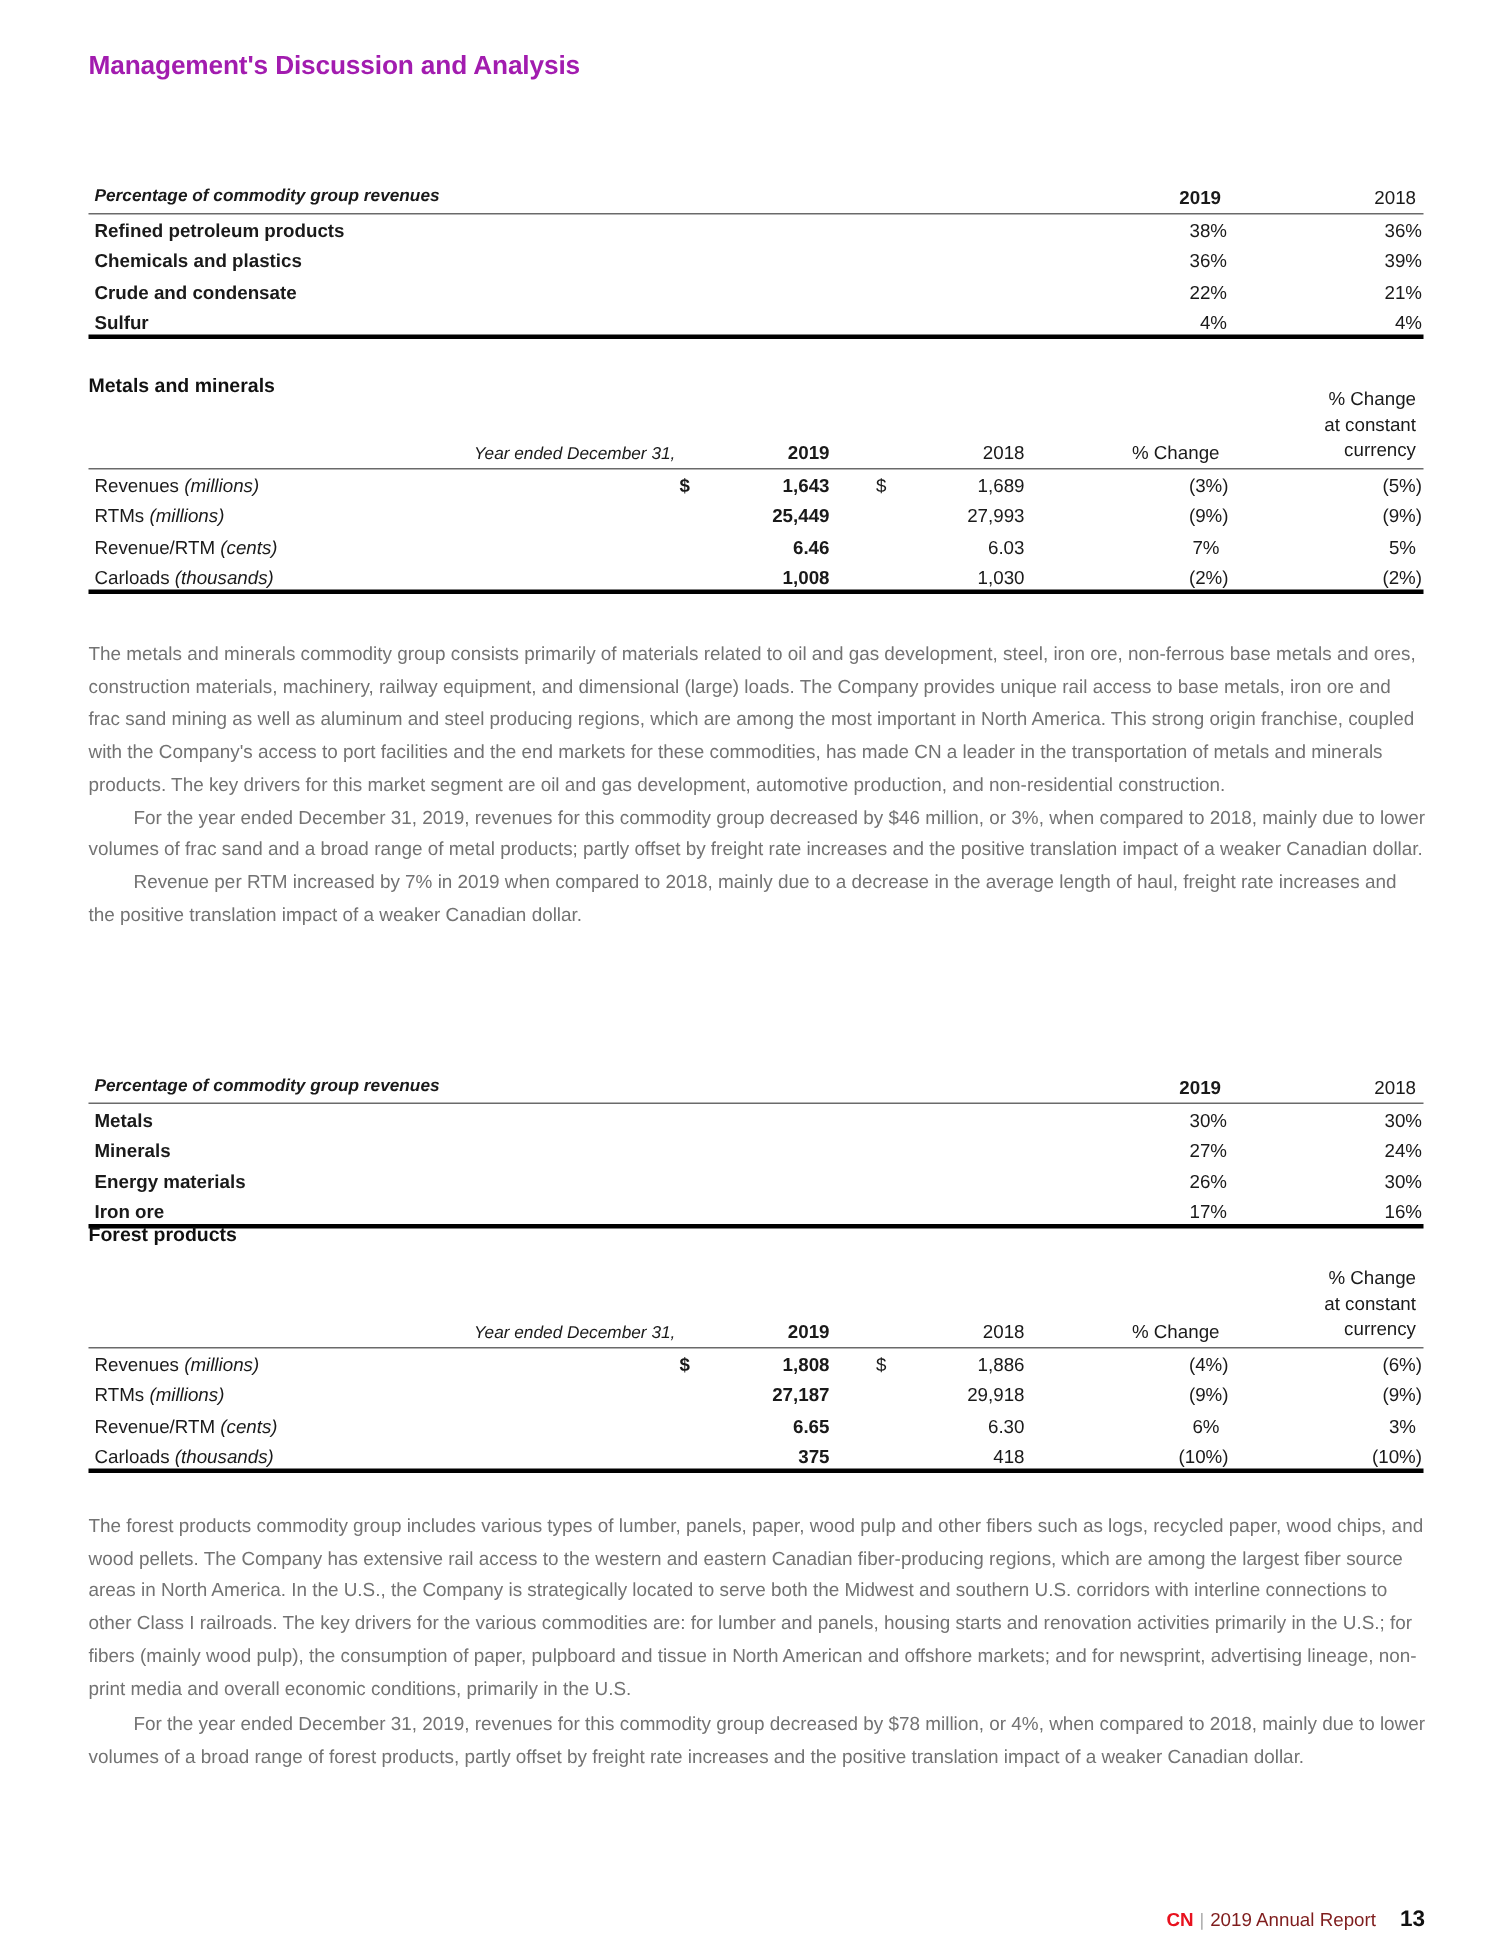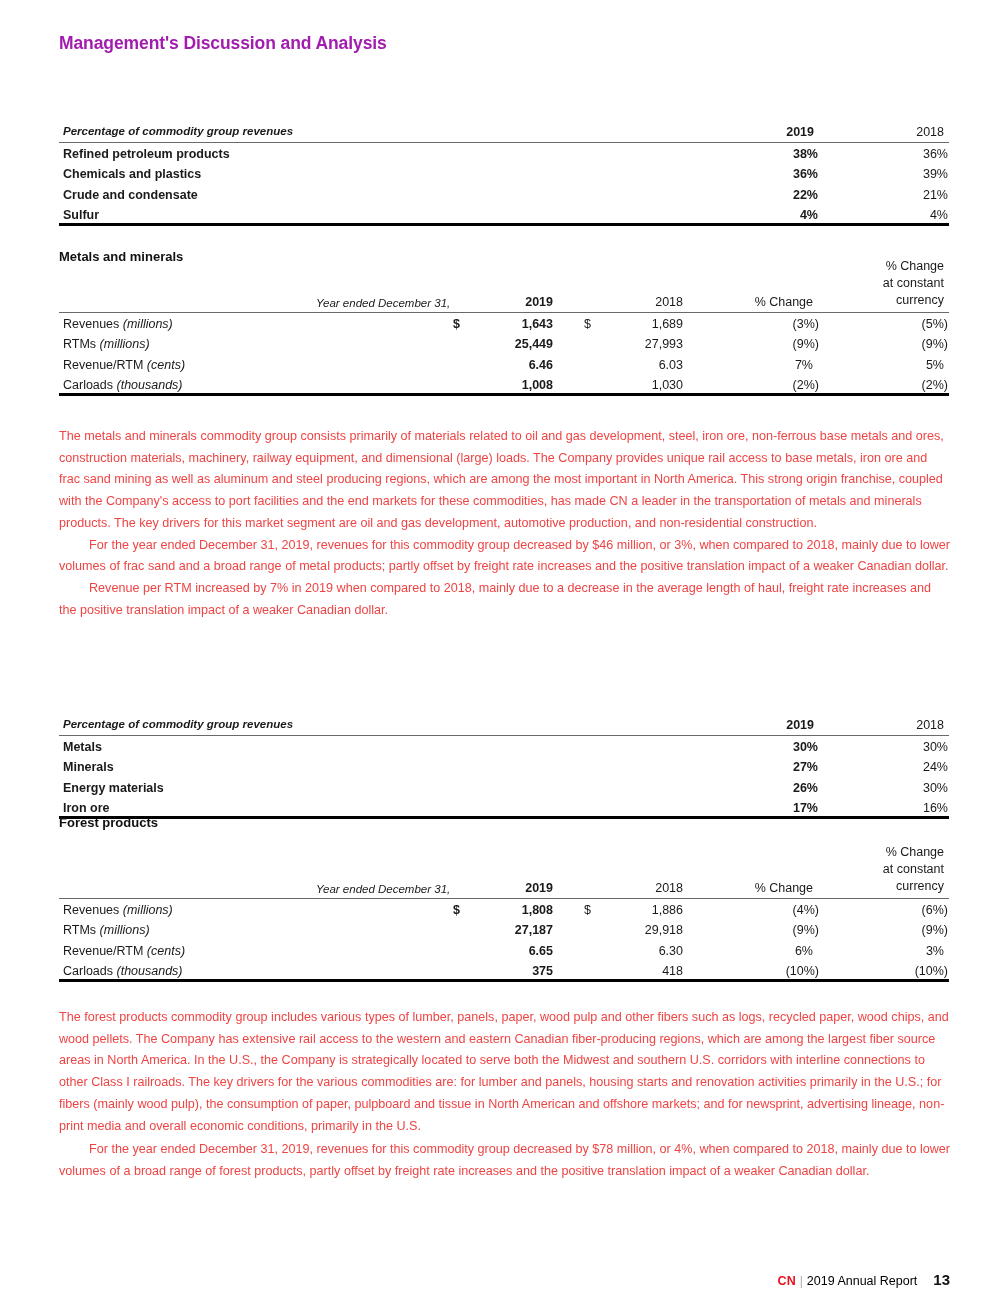--- a/index.html
+++ b/index.html
@@ -9,21 +9,21 @@
   .section-heading { position: absolute; left: 59px; font-size: 13px; font-weight: bold; color: #111; }
 
   
   .pct-table { position: absolute; left: 59px; width: 890px; }
   .pct-head { position: relative; height: 20px; border-bottom: 1px solid #6a6a6a; margin-top: 34px; }
   .pct-head .lbl { position: absolute; left: 4px; top: 2px; font-size: 11.5px; font-weight: bold; font-style: italic; }
   .pct-head .y1 { position: absolute; right: 135px; top: 2px; font-size: 12.5px; font-weight: bold; }
   .pct-head .y2 { position: absolute; right: 5px; top: 2px; font-size: 12.5px; }
   .pct-row { position: relative; height: 20.3px; }
   .pct-row .lbl { position: absolute; left: 4px; top: 4px; font-size: 12.5px; font-weight: bold; }
-  .pct-row .v1 { position: absolute; right: 131px; top: 4px; font-size: 12.5px; font-weight: bold; }
+  .pct-row .v1 { position: absolute; right: 131px; top: 4px; font-size: 12.5px; font-weight: normal; }
   .pct-row .v2 { position: absolute; right: 1px; top: 4px; font-size: 12.5px; }
   .pct-table .bottom-rule { height: 3px; background: #000; margin-top: -1px; }
 
   
   .stat-table { position: absolute; left: 59px; width: 890px; }
   .stat-head { position: relative; height: 58px; border-bottom: 1px solid #6a6a6a; }
   .stat-head .yearend { position: absolute; left: 257px; bottom: 3px; font-size: 11.5px; font-style: italic; }
   .stat-head .y1 { position: absolute; right: 396px; bottom: 3px; font-size: 12.5px; font-weight: bold; }
   .stat-head .y2 { position: absolute; right: 266px; bottom: 3px; font-size: 12.5px; }
   .stat-head .chg { position: absolute; right: 136px; bottom: 3px; font-size: 12.5px; }
@@ -32,28 +32,28 @@
   .stat-row .lbl { position: absolute; left: 4px; top: 4px; font-size: 12.5px; }
   .stat-row .lbl i { font-style: italic; }
   .stat-row .cur1 { position: absolute; left: 394px; top: 4px; font-size: 12.5px; font-weight: bold; }
   .stat-row .v1 { position: absolute; right: 396px; top: 4px; font-size: 12.5px; font-weight: bold; }
   .stat-row .cur2 { position: absolute; left: 525px; top: 4px; font-size: 12.5px; }
   .stat-row .v2 { position: absolute; right: 266px; top: 4px; font-size: 12.5px; }
   .stat-row .chg { position: absolute; right: 130px; top: 4px; font-size: 12.5px; }
   .stat-row .chgcc { position: absolute; right: 1px; top: 4px; font-size: 12.5px; }
   .stat-table .bottom-rule { height: 3px; background: #000; margin-top: -1px; }
 
-  .para { position: absolute; left: 59px; width: 892px; font-size: 12.6px; line-height: 21.7px; color: #ef4444; }
+  .para { position: absolute; left: 59px; width: 892px; font-size: 12.6px; line-height: 21.7px; color: #737373; }
   .para p { margin: 0; }
   .para p.indent { text-indent: 30px; }
 
   .footer { position: absolute; right: 58px; top: 1271px; font-size: 12.5px; display: flex; align-items: baseline; margin-left: 28px; }
   .footer .brand { color: #e8121f; font-weight: bold; }
   .footer .sep { color: #aaa; margin: 0 4px; font-size: 12px; }
-  .footer .report { color: #000000; }
+  .footer .report { color: #7f1d1d; }
   .footer .pagenum { font-weight: bold; font-size: 15px; margin-left: 16px; color: #111; }
 </style>
 </head>
 <body>
 
 <div class="page-title">Management's Discussion and Analysis</div>
 
 <div class="pct-table" style="top:89px;">
   <div class="pct-head">
     <span class="lbl">Percentage of commodity group revenues</span>

